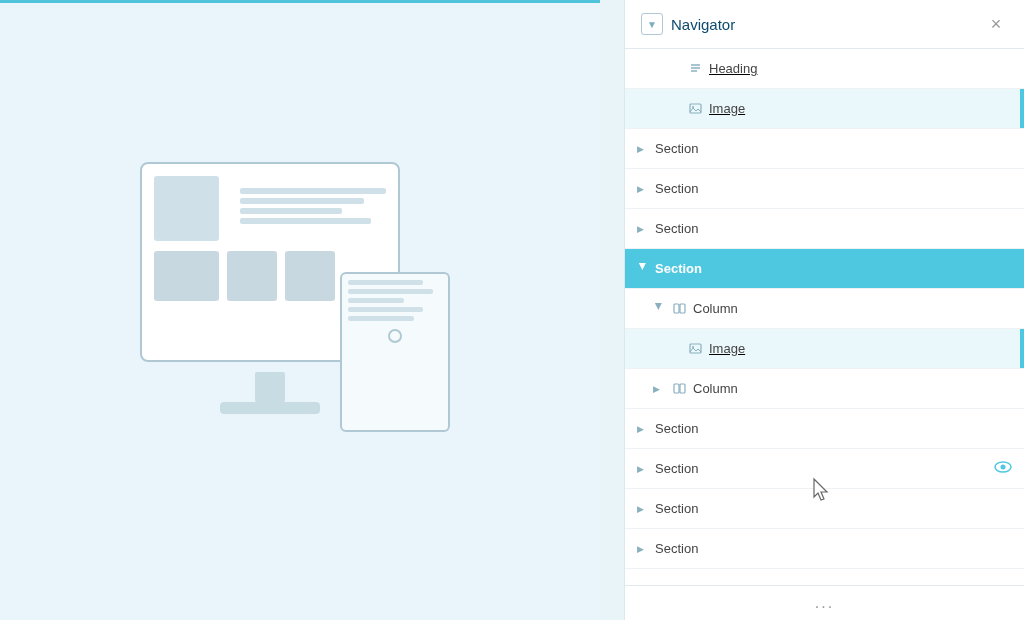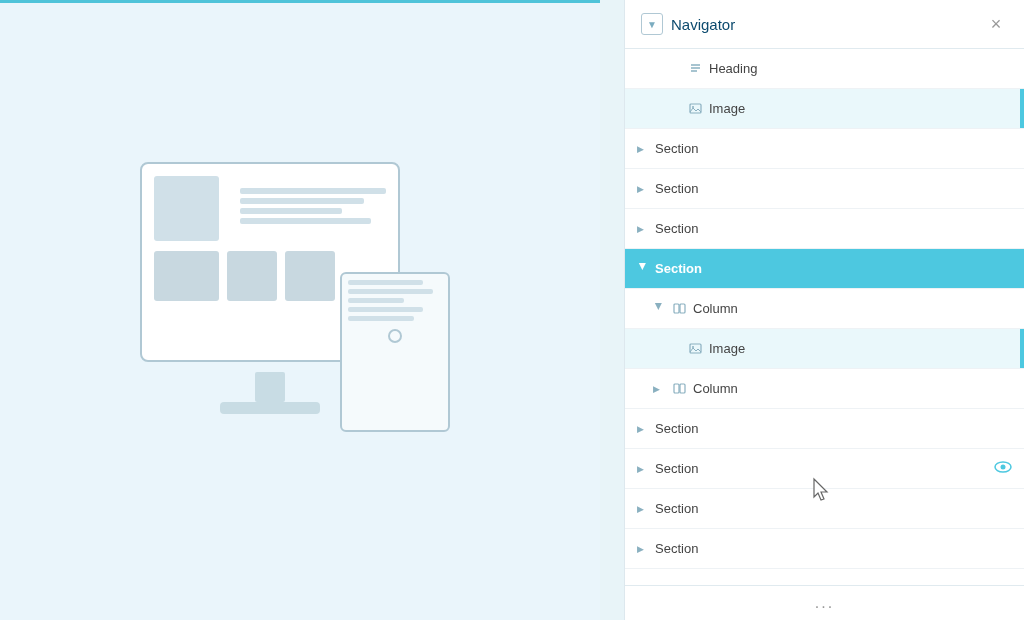--- a/index.html
+++ b/index.html
@@ -234,21 +234,21 @@
     .nav-item.active .chevron-icon {
       color: #fff;
     }
 
     .nav-item.highlighted {
       background: #eaf8fb;
     }
 
     
     .indent-1 { padding-left: 28px; }
-    .indent-2 { padding-left: 44px; }
+    .indent-2 { padding-left: 44px; text-decoration: underline; }
 
     .chevron-icon {
       font-size: 9px;
       color: #8ab0c0;
       margin-right: 6px;
       width: 12px;
       display: inline-flex;
       align-items: center;
     }
 

